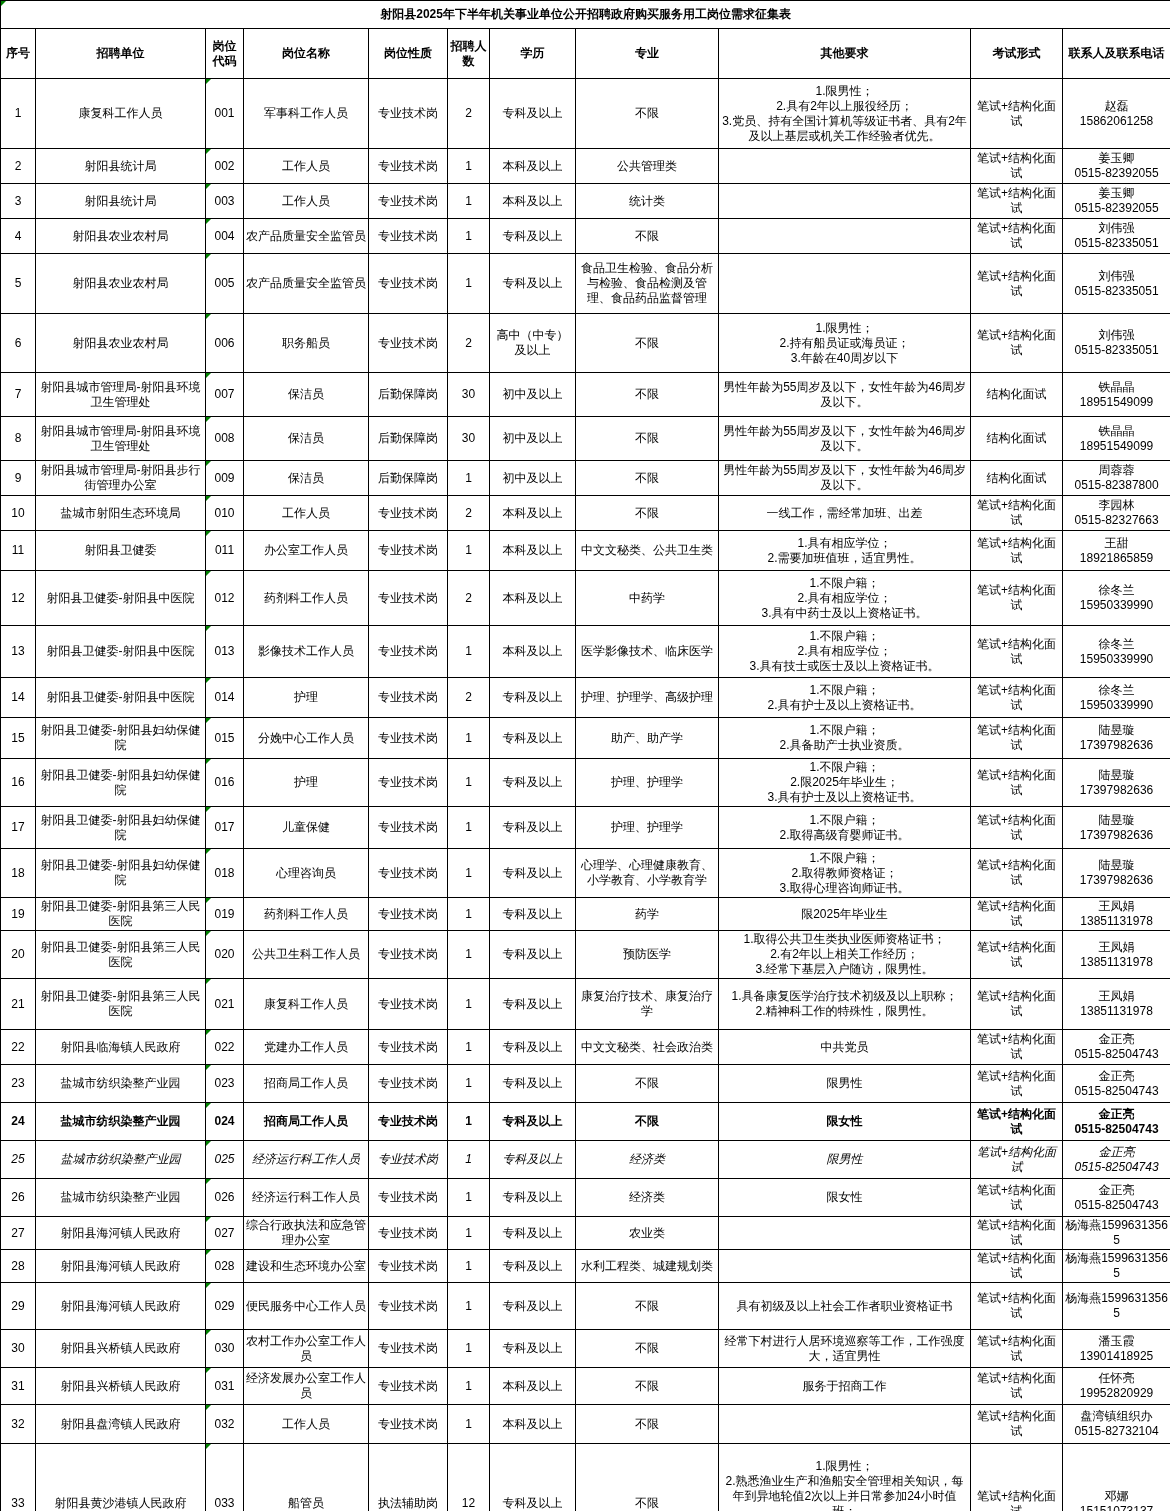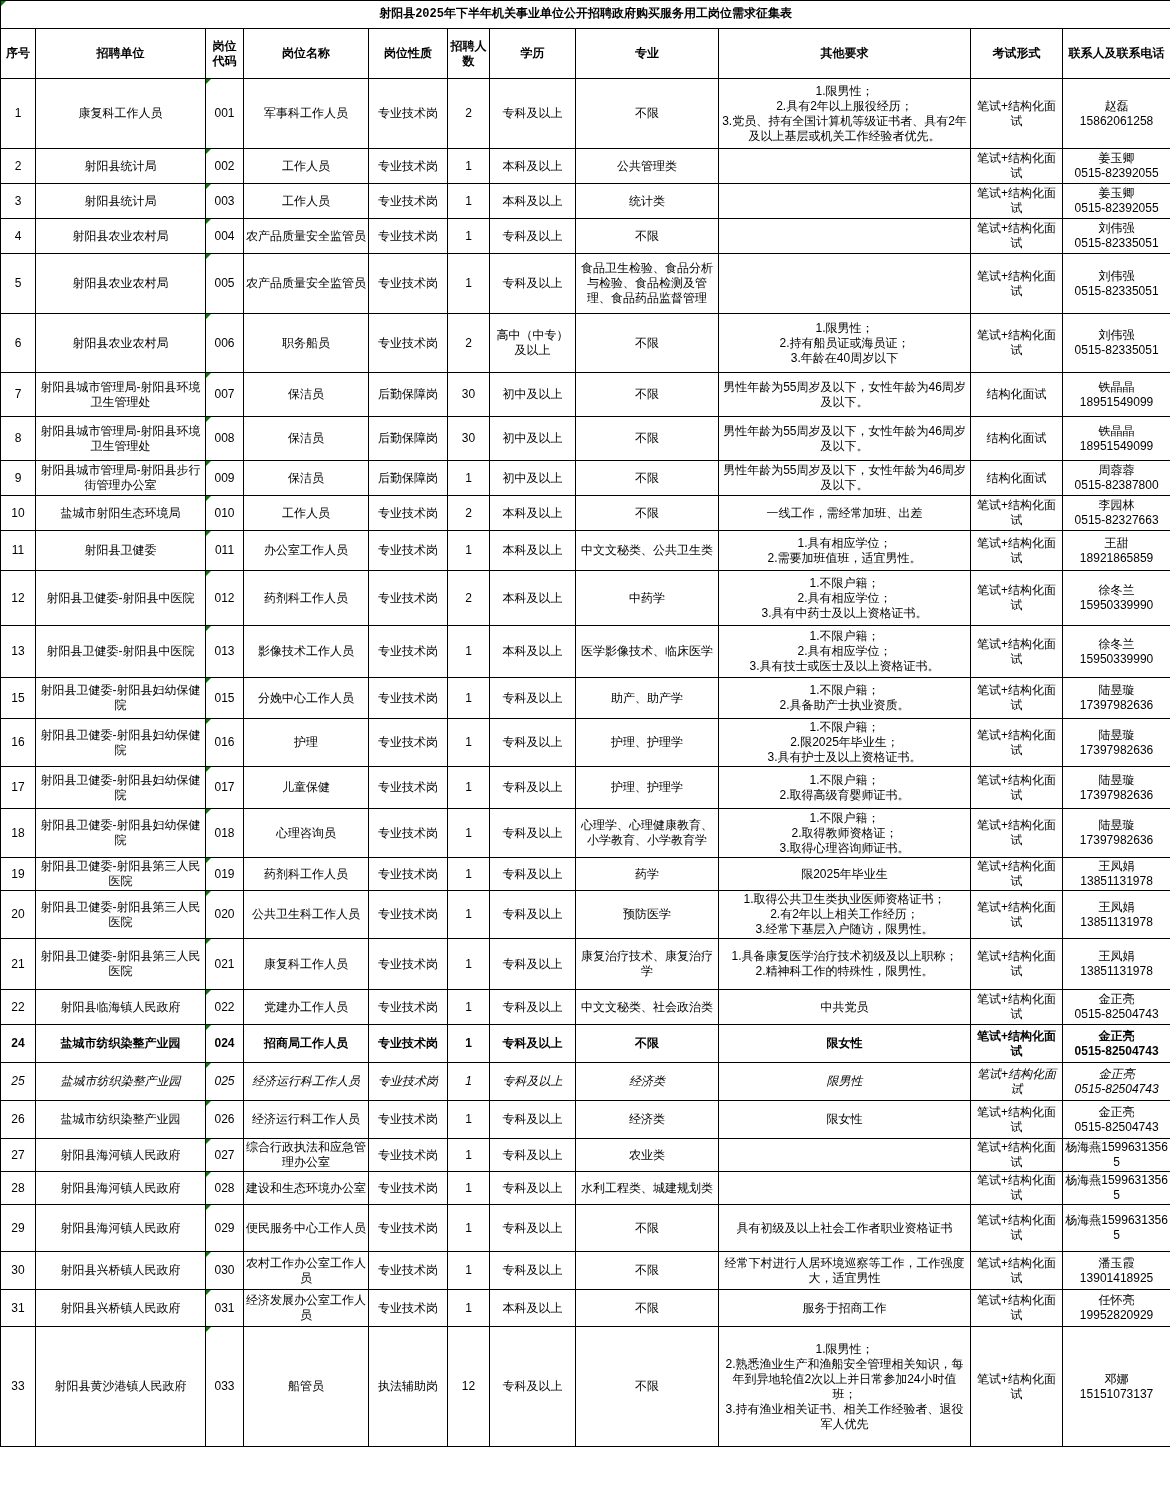--- a/index.html
+++ b/index.html
@@ -26,21 +26,20 @@
     vertical-align: middle;
     white-space: pre-line;
     word-break: break-all;
     overflow: hidden;
   }
   th.title-cell {
     font-size: 13px;
     font-weight: bold;
     padding: 0;
     line-height: 26px;
-    font-family: Liberation Mono, monospace;
   }
   tr.header-row th {
     font-weight: bold;
   }
   td.left {
     text-align: left;
   }
   .tri {
     position: relative;
   }
@@ -275,20 +274,35 @@
         <td>1</td>
         <td>本科及以上</td>
         <td>医学影像技术、临床医学</td>
         <td class="left">1.不限户籍；
 2.具有相应学位；
 3.具有技士或医士及以上资格证书。</td>
         <td>笔试+结构化面试</td>
         <td>徐冬兰
 15950339990</td>
       </tr>
+      <tr style="height: 40px;">
+        <td>14</td>
+        <td>射阳县卫健委-射阳县中医院</td>
+        <td class="tri">014</td>
+        <td>护理</td>
+        <td>专业技术岗</td>
+        <td>2</td>
+        <td>专科及以上</td>
+        <td>护理、护理学、高级护理</td>
+        <td class="left">1.不限户籍；
+2.具有护士及以上资格证书。</td>
+        <td>笔试+结构化面试</td>
+        <td>徐冬兰
+15950339990</td>
+      </tr>
       <tr style="height: 41px;">
         <td>15</td>
         <td>射阳县卫健委-射阳县妇幼保健院</td>
         <td class="tri">015</td>
         <td>分娩中心工作人员</td>
         <td>专业技术岗</td>
         <td>1</td>
         <td>专科及以上</td>
         <td>助产、助产学</td>
         <td class="left">1.不限户籍；
@@ -396,20 +410,34 @@
         <td>党建办工作人员</td>
         <td>专业技术岗</td>
         <td>1</td>
         <td>专科及以上</td>
         <td>中文文秘类、社会政治类</td>
         <td class="left">中共党员</td>
         <td>笔试+结构化面试</td>
         <td>金正亮
 0515-82504743</td>
       </tr>
+      <tr style="height: 38px;">
+        <td>23</td>
+        <td>盐城市纺织染整产业园</td>
+        <td class="tri">023</td>
+        <td>招商局工作人员</td>
+        <td>专业技术岗</td>
+        <td>1</td>
+        <td>专科及以上</td>
+        <td>不限</td>
+        <td class="left">限男性</td>
+        <td>笔试+结构化面试</td>
+        <td>金正亮
+0515-82504743</td>
+      </tr>
       <tr style="height: 38px; font-weight: bold;">
         <td>24</td>
         <td>盐城市纺织染整产业园</td>
         <td class="tri">024</td>
         <td>招商局工作人员</td>
         <td>专业技术岗</td>
         <td>1</td>
         <td>专科及以上</td>
         <td>不限</td>
         <td class="left">限女性</td>
@@ -504,20 +532,34 @@
         <td class="tri">031</td>
         <td>经济发展办公室工作人员</td>
         <td>专业技术岗</td>
         <td>1</td>
         <td>本科及以上</td>
         <td>不限</td>
         <td class="left">服务于招商工作</td>
         <td>笔试+结构化面试</td>
         <td>任怀亮
 19952820929</td>
+      </tr>
+      <tr style="height: 39px;">
+        <td>32</td>
+        <td>射阳县盘湾镇人民政府</td>
+        <td class="tri">032</td>
+        <td>工作人员</td>
+        <td>专业技术岗</td>
+        <td>1</td>
+        <td>本科及以上</td>
+        <td>不限</td>
+        <td class="left"></td>
+        <td>笔试+结构化面试</td>
+        <td>盘湾镇组织办
+0515-82732104</td>
       </tr>
       <tr style="height: 120px;">
         <td>33</td>
         <td>射阳县黄沙港镇人民政府</td>
         <td class="tri">033</td>
         <td>船管员</td>
         <td>执法辅助岗</td>
         <td>12</td>
         <td>专科及以上</td>
         <td>不限</td>

